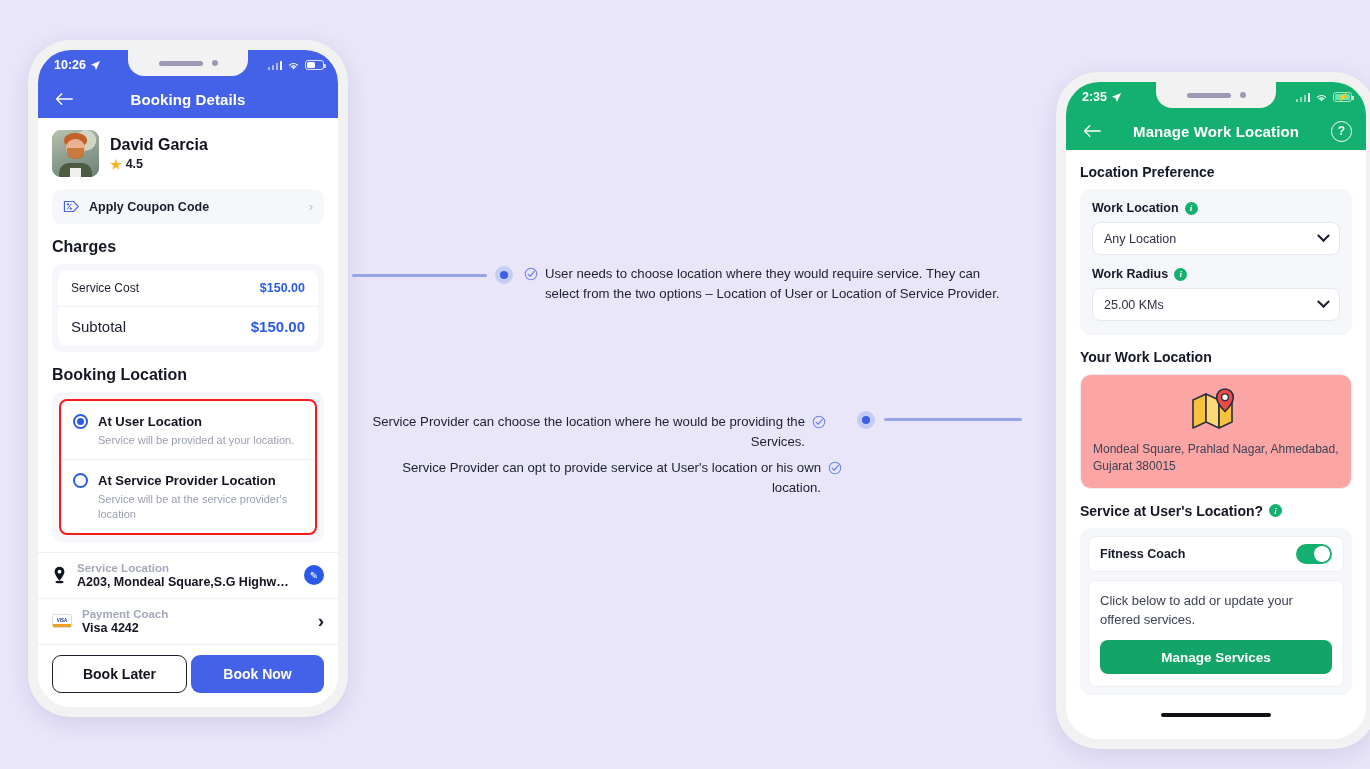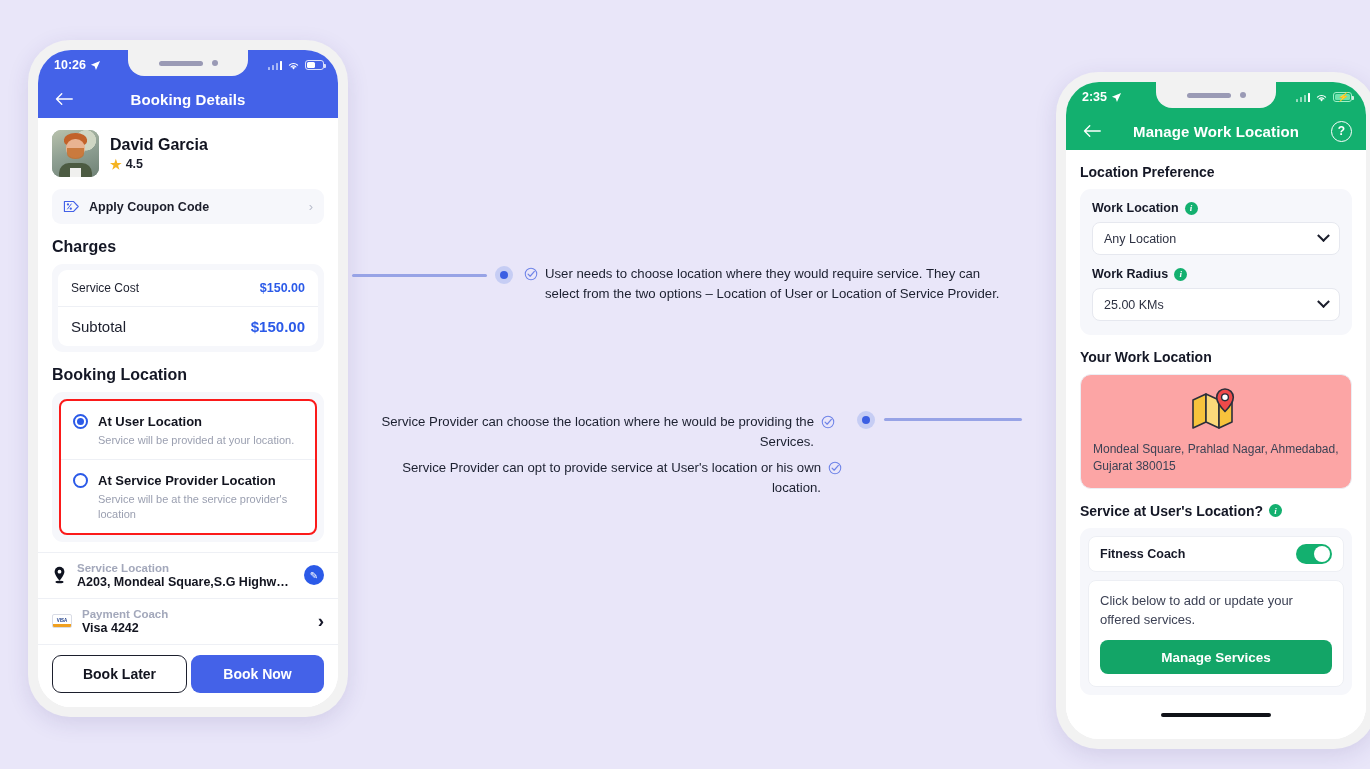--- a/index.html
+++ b/index.html
@@ -463,21 +463,21 @@
         <circle cx="10" cy="10" r="8.2" fill="none" stroke="#6f84e8" stroke-width="1.5"></circle>
         <path d="M5.8 10.2l3 3 6-7" fill="none" stroke="#6f84e8" stroke-width="1.7" stroke-linecap="round" stroke-linejoin="round"></path>
       </svg>
       <span>User needs to choose location where they would require service. They can select from the two options – Location of User or Location of Service Provider.</span>
     </div>
   </div>
 
   <div class="conn-line" style="left:884px; top:418px; width:138px;"></div>
   <div class="conn-dot" style="left:857px; top:411px;"></div>
 
-  <div class="anno right-al" style="left:353px; top:412px; width:482px;">
+  <div class="anno right-al" style="left:344px; top:412px; width:482px;">
     <div class="anno-row">
       <span>Service Provider can choose the location where he would be providing the Services.</span>
       <svg class="chk" width="14" height="14" viewBox="0 0 20 20">
         <circle cx="10" cy="10" r="8.2" fill="none" stroke="#6f84e8" stroke-width="1.5"></circle>
         <path d="M5.8 10.2l3 3 6-7" fill="none" stroke="#6f84e8" stroke-width="1.7" stroke-linecap="round" stroke-linejoin="round"></path>
       </svg>
     </div>
   </div>
 
   <div class="anno right-al" style="left:360px; top:458px; width:482px;">

